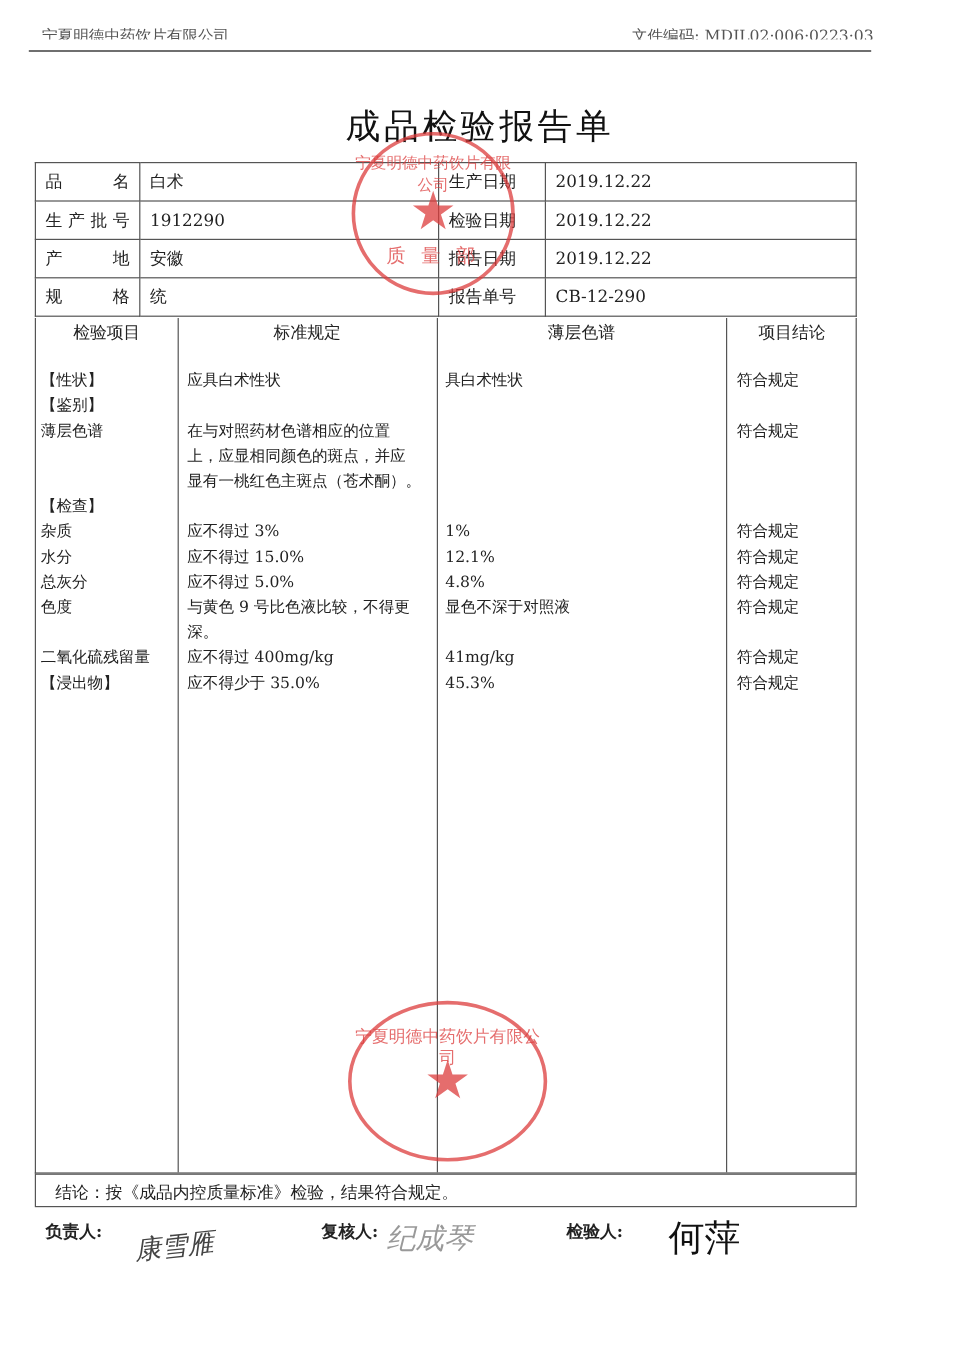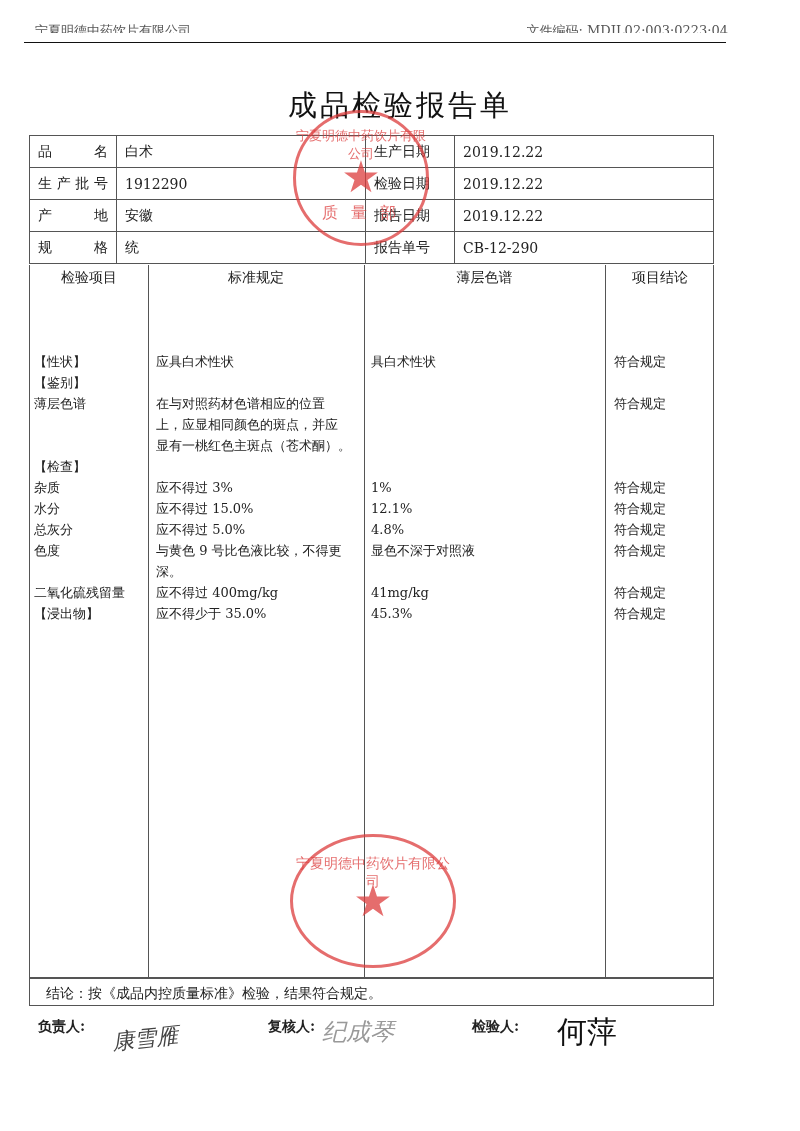--- a/index.html
+++ b/index.html
@@ -11,34 +11,34 @@
   .hdr-line { position:absolute; left:24px; width:702px; top:42px; border-top:1.5px solid #111; }
   .title { position:absolute; top:86px; left:0; width:800px; text-align:center;
            font-family:"DejaVu Sans", "Liberation Sans", sans-serif; font-size:29px; letter-spacing:3px; color:#111; }
   .info { position:absolute; left:29px; top:135px; width:685px; border-collapse:collapse; font-size:14px; }
   .info td { border:1px solid #555; height:31px; padding:0 0 0 8px; vertical-align:middle; }
   .info td.lbl { width:70px; }
   .info td.lbl-j { text-align:justify; text-align-last:justify; padding-right:8px; }
   .main { position:absolute; left:29px; top:265px; width:685px; height:713px; border:1px solid #555; border-top:none; box-sizing:border-box; }
   .col { position:absolute; top:0; bottom:0; border-left:1px solid #555; }
   .colhead { position:absolute; top:4px; font-size:14px; text-align:center; }
-  .cell { position:absolute; font-size:13px; line-height:21px; white-space:pre-wrap;margin-top:44px; }
+  .cell { position:absolute; font-size:13px; line-height:21px; white-space:pre-wrap; }
   .conclusion { position:absolute; left:29px; top:978px; width:685px; height:28px; border:1px solid #555; box-sizing:border-box; font-size:14px; padding:6px 0 0 16px; }
   .sig-label { position:absolute; top:1018px; font-size:14px;font-weight:bold; }
   .sig { position:absolute; font-family:"DejaVu Sans", sans-serif; }
   .stamp { position:absolute; border:3px solid rgba(220,60,60,0.75); border-radius:50%; color:rgba(220,60,60,0.75); pointer-events:none; }
   .stamp .star { position:absolute; left:50%; transform:translateX(-50%); font-size:44px; line-height:1; }
   .stamp .ring { position:absolute; width:100%; text-align:center; font-size:15px; }
   .stamp .bottom { position:absolute; width:100%; text-align:center; font-size:16px; letter-spacing:4px; }
 </style>
 </head>
 <body>
 
 <div class="hdr hdr-left">宁夏明德中药饮片有限公司</div>
-<div class="hdr hdr-right">文件编码: MDJL02·003·0223·04</div>
+<div class="hdr hdr-right">文件编码: MDJL02·006·0223·03</div>
 <div class="hdr-line"></div>
 
 <div class="title">成品检验报告单</div>
 
 <table class="info">
   <tbody>
       <tr>
     <td class="lbl lbl-j">品　　名</td>
     <td style="width:240px">白术</td>
     <td class="lbl" style="width:80px">生产日期</td>

